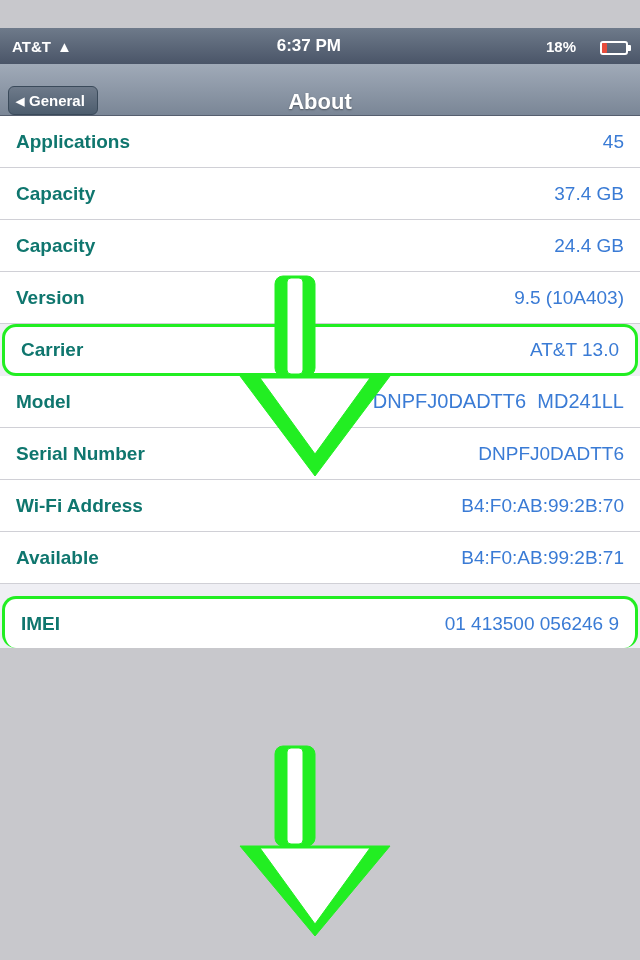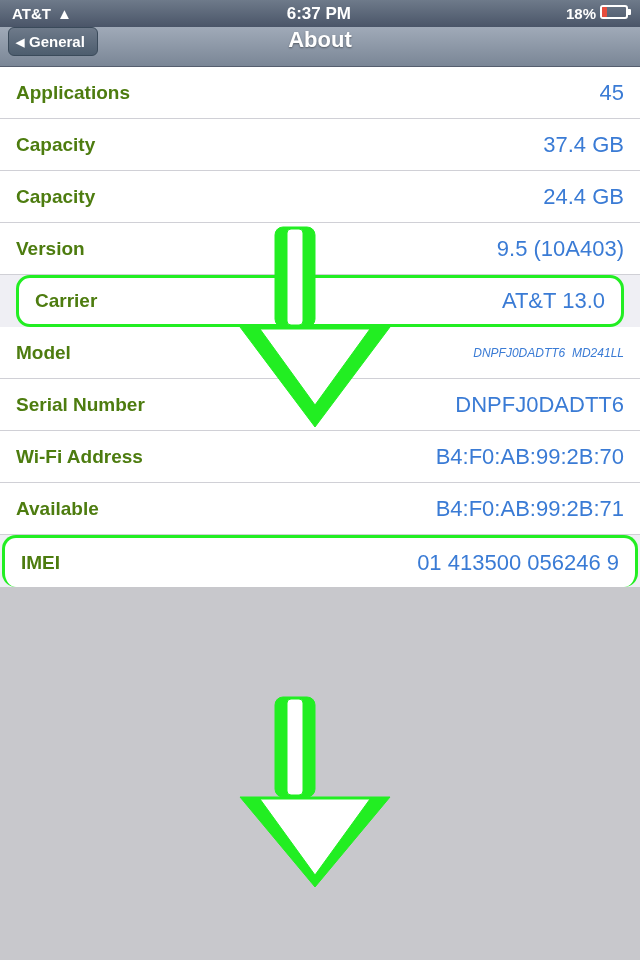--- a/index.html
+++ b/index.html
@@ -8,45 +8,46 @@
     body {
       width: 640px;
       height: 960px;
       font-family: -apple-system, 'Helvetica Neue', Helvetica, Arial, sans-serif;
       background: #c8c8cc;
       overflow: hidden;
     }
 
     
     .status-bar {
-      height: 27px;
+      height: 36px;
       background: linear-gradient(to bottom, #6e7a8a, #4a5568);
       display: flex;
       align-items: center;
       justify-content: space-between;
       padding: 7px 12px;
       color: white;
       font-size: 16px;
       font-weight: bold;
+      margin-top: 28px;
     }
     .status-left {
       display: flex;
       align-items: center;
       gap: 6px;
       font-size: 15px;
     }
     .status-center {
       font-size: 17px;
       font-weight: bold;
       text-align: right;
     }
     .status-right {
       display: flex;
-      align-items: flex-start;
-      gap: 4px;
+      align-items: flex-end;
+      gap: 24px;
       font-size: 15px;
     }
     .battery-icon {
       width: 28px;
       height: 14px;
       border: 2px solid white;
       border-radius: 3px;
       position: relative;
     }
     .battery-icon::after {
@@ -62,24 +63,24 @@
     }
     .battery-fill {
       width: 20%;
       height: 100%;
       background: #e74c3c;
       border-radius: 1px;
     }
 
     
     .nav-bar {
-      height: 40px;
+      height: 52px;
       background: linear-gradient(to bottom, #a0aab8, #7a8696);
       display: flex;
-      align-items: flex-start;
+      align-items: flex-end;
       justify-content: center;
       position: relative;
       border-bottom: 1px solid #555e6e;
     }
     .back-button {
       position: absolute;
       left: 8px;
       background: linear-gradient(to bottom, #6e7a8a, #4d5d6e);
       color: white;
       border: 1px solid #3a4a5a;
@@ -115,44 +116,44 @@
       border-bottom: 1px solid #d0d0d6;
       background: white;
     }
     .row:last-child {
       border-bottom: none;
     }
 
     .row-label {
       font-size: 19px;
       font-weight: bold;
-      color: #4d7c0f;
+      color: #0f766e;
     }
 
     .row-value {
-      font-size: 22px;
+      font-size: 19px;
       color: #3a7bd5;
       text-align: right;
       max-width: 55%;
     }
 
     
     .carrier-row {
       border: 3px solid #22ee22;
       border-radius: 14px;
-      margin: 0 16px;
+      margin: 0 2px;
       position: relative;
       z-index: 10;
     }
 
     
     .imei-row {
       border: 3px solid #22ee22;
       border-radius: 14px;
-      margin: 0 2px;
+      margin: 12px 2px;
       position: relative;
       z-index: 10;
     }
 
     
     .overlay {
       position: absolute;
       top: 0;
       left: 0;
       width: 640px;
@@ -217,21 +218,21 @@
       <span class="row-value">9.5 (10A403)</span>
     </div>
 
     <div class="row carrier-row">
       <span class="row-label">Carrier</span>
       <span class="row-value">AT&amp;T 13.0</span>
     </div>
 
     <div class="row">
       <span class="row-label">Model</span>
-      <span class="row-value" style="font-size:12px;font-style:italic;">DNPFJ0DADTT6&nbsp;&nbsp;MD241LL</span>
+      <span class="row-value" style="font-size:20px;">DNPFJ0DADTT6&nbsp;&nbsp;MD241LL</span>
     </div>
 
     <div class="row">
       <span class="row-label">Serial Number</span>
       <span class="row-value">DNPFJ0DADTT6</span>
     </div>
 
     <div class="row">
       <span class="row-label">Wi-Fi Address</span>
       <span class="row-value">B4:F0:AB:99:2B:70</span>

